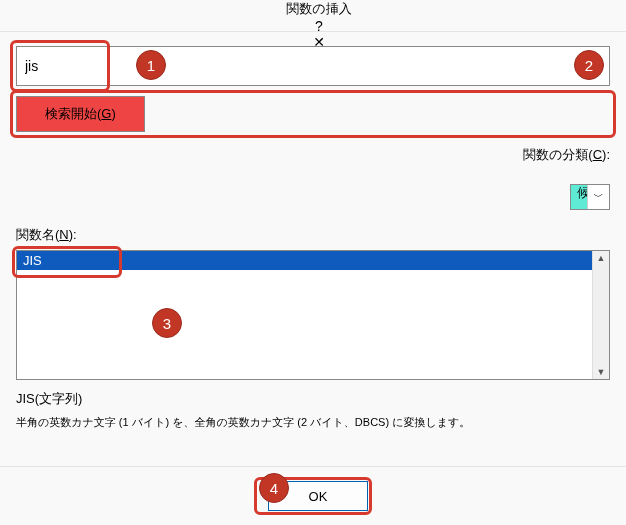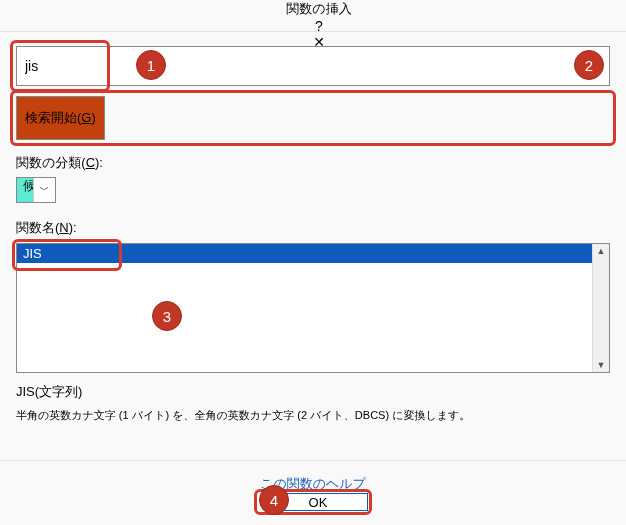--- a/index.html
+++ b/index.html
@@ -60,33 +60,33 @@
       background: #c23626;
       border: 1px solid #9a2a1e;
       color: #fff;
       display: flex; align-items: center; justify-content: center;
       font-size: 15px;
       pointer-events: none;
       z-index: 10;
     }
     .search-btn-wrap { position: relative; }
     .search-btn {
-      height: 44px;
-      padding: 0 8px;
-      border: 1px solid #888;
-      background: #c2410c;
+      height: 36px;
+      padding: 0 28px;
+      border: 1px solid #888;
+      background: #ef4444;
       font-size: 13px;
       font-family: inherit;
       cursor: pointer;
     }
     .red-box.rb2 { left: -6px; top: -6px; right: -6px; bottom: -6px; }
     .category-row {
       display: flex;
-      align-items: flex-start;
-      gap: 5px;
+      align-items: flex-end;
+      gap: 20px;
       margin-bottom: 16px;
     }
     .category-select {
       flex: 1;
       height: 26px;
       border: 1px solid #888;
       background: #5eead4;
       padding: 0 6px;
       font-size: 13px;
       font-family: inherit;
@@ -153,21 +153,21 @@
     }
     .help-link {
       color: #1a5fb9;
       text-decoration: underline;
       font-size: 13px;
       cursor: pointer;
     }
     .footer-spacer { flex: 1; position: relative; }
     .footer-btn {
       width: 100px;
-      height: 18px;
+      height: 30px;
       border: 1px solid #888;
       background: #fdfdfd;
       font-size: 13px;
       font-family: inherit;
       cursor: pointer;
       margin-left: 10px;
     }
     .ok-wrap { position: relative; display: inline-block; }
     .red-box.rb4 { left: -4px; top: -4px; right: -4px; bottom: -4px; }
     .ok-btn { border: 1px solid #0063b1; }
@@ -227,21 +227,20 @@
     <div class="red-box rb3"></div>
     <div class="badge" style="left:136px; top:58px;">3</div>
   </div>
 
   <div class="syntax">JIS(文字列)</div>
   <div class="description">半角の英数カナ文字 (1 バイト) を、全角の英数カナ文字 (2 バイト、DBCS) に変換します。</div>
 
 </div>
 
 <div class="footer">
-  <a class="help-link">この関数のヘルプ</a>
   <div class="footer-spacer">
     <div class="badge" style="right:24px; top:-8px;">4</div>
   </div>
   <div class="ok-wrap">
     <button class="footer-btn ok-btn">OK</button>
     <div class="red-box rb4"></div>
   </div>
 </div>
 
 </body></html>

